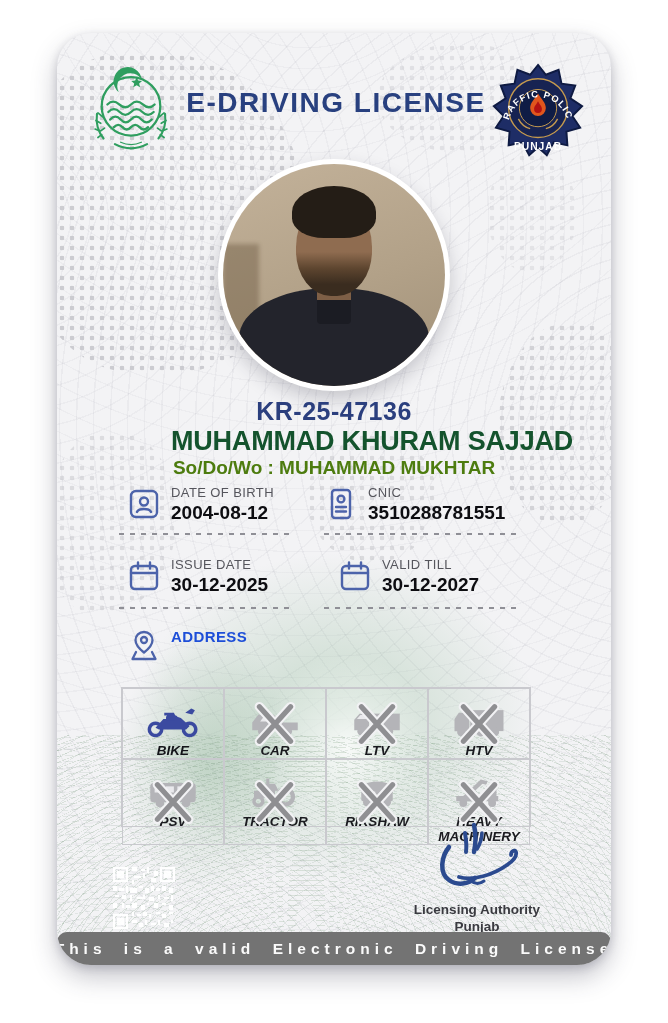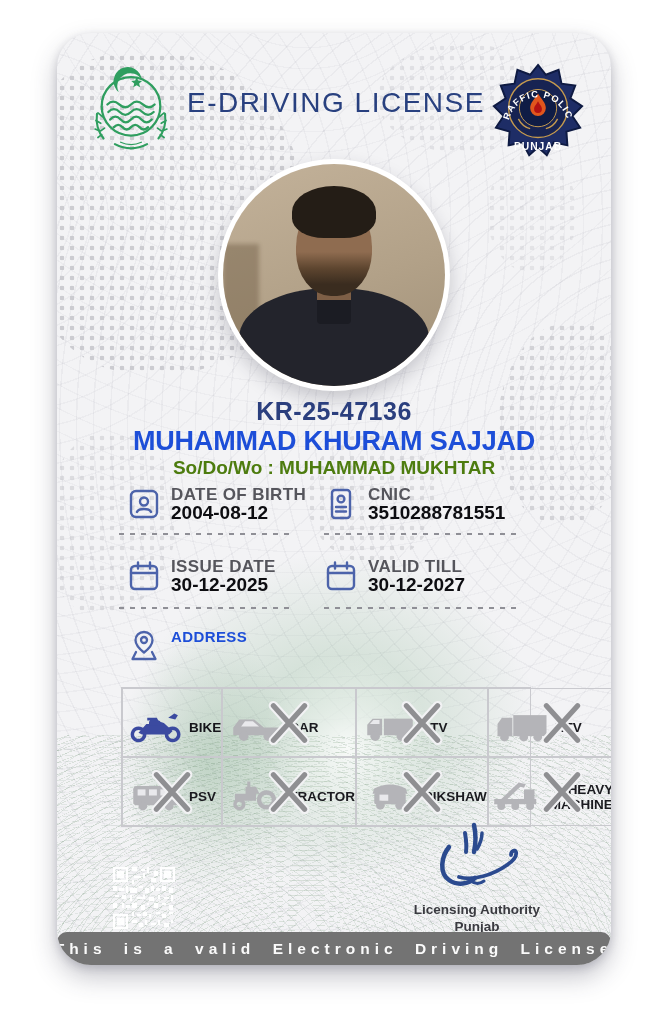--- a/index.html
+++ b/index.html
@@ -38,21 +38,21 @@
   .contours{position:absolute;left:0;right:0;bottom:0;height:230px;
     background-image:
       repeating-radial-gradient(ellipse 420px 260px at 45% 115%, rgba(120,155,120,.22) 0 1px, transparent 1px 8px),
       repeating-radial-gradient(ellipse 500px 300px at 80% 120%, rgba(120,150,130,.16) 0 1px, transparent 1px 10px),
       repeating-radial-gradient(ellipse 300px 200px at 10% 110%, rgba(120,150,130,.15) 0 1px, transparent 1px 9px);
   }
   
   .header{position:absolute;left:0;top:28px;width:100%;display:flex;align-items:flex-start;}
   .gov-logo{margin-left:22px;width:104px;height:102px;flex:0 0 auto;}
   .titles{flex:1;text-align:center;padding-top:26px;}
-  .title{font-size:28px;font-weight:400;color:#28407f;letter-spacing:1.5px;}
+  .title{font-size:28px;font-weight:700;color:#28407f;letter-spacing:1.5px;}
   .subtitle{font-size:18px;font-weight:400;color:#2d2d33;letter-spacing:4.5px;margin-top:6px;}
   .badge{margin-right:24px;width:98px;height:104px;flex:0 0 auto;}
   
   .photo-wrap{position:absolute;left:50%;top:126px;transform:translateX(-50%);
     width:222px;height:222px;border-radius:50%;background:#fff;padding:5px;
     box-shadow:0 8px 18px rgba(40,40,60,.22);}
   .photo{width:100%;height:100%;border-radius:50%;overflow:hidden;position:relative;
     background:linear-gradient(160deg,#c3b29a 0%,#b2a188 55%,#a09078 100%);}
   .photo .frame{position:absolute;left:0;top:36%;width:16%;height:64%;background:#6e5b44;opacity:.45;filter:blur(2px);}
   .photo .torso{position:absolute;left:50%;bottom:-6px;transform:translateX(-50%);width:190px;height:104px;
@@ -62,36 +62,36 @@
   .photo .neck{position:absolute;left:50%;bottom:86px;transform:translateX(-50%);width:34px;height:26px;background:#7e5f46;}
   .photo .head{position:absolute;left:50%;top:34px;transform:translateX(-50%);width:76px;height:98px;
     border-radius:50% 50% 46% 46%;
     background:linear-gradient(180deg,#8f6c50 0%,#8f6c50 55%,#5d452f 72%,#3a2c1f 88%);}
   .photo .hair{position:absolute;left:50%;top:22px;transform:translateX(-50%);width:84px;height:52px;
     border-radius:50% 50% 38% 38%;background:#241d16;}
   
   .license-no{position:absolute;left:0;top:364px;width:100%;text-align:center;
     font-size:25px;font-weight:800;color:#2b3f7e;letter-spacing:.5px;}
   .holder-name{position:absolute;left:0;top:393px;width:100%;text-align:center;
-    font-size:27px;font-weight:800;color:#1d4ed8;letter-spacing:-.2px;}
+    font-size:27px;font-weight:800;color:#14532d;letter-spacing:-.2px;padding-left:38px;}
   .guardian{position:absolute;left:0;top:424px;width:100%;text-align:center;
     font-size:19px;font-weight:700;color:#4d7c0f;}
   
   .field{position:absolute;}
   .field .f-icon{position:absolute;left:0;top:2px;width:34px;height:34px;}
-  .f-label{position:absolute;left:44px;top:0;font-size:17px;font-weight:700;color:#55555c;letter-spacing:.4px;white-space:nowrap;}
+  .f-label{position:absolute;left:44px;top:0;font-size:13px;font-weight:400;color:#55555c;letter-spacing:.4px;white-space:nowrap;}
   .f-value{position:absolute;left:44px;top:17px;font-size:19px;font-weight:700;color:#0d0d11;white-space:nowrap;}
   .dash{position:absolute;height:2px;
     background:repeating-linear-gradient(90deg,#8f8f96 0 5px,transparent 5px 11px);}
   
   .vgrid{position:absolute;left:64px;top:654px;width:408px;height:138px;
     display:grid;grid-template-columns:repeat(4,1fr);grid-template-rows:repeat(2,1fr);
     border:1px solid #c9c9ce;}
-  .vcell{border:1px solid #c9c9ce;position:relative;display:flex;flex-direction:row;
-    align-items:center;justify-content:flex-start;padding-top:7px;overflow:visible;}
+  .vcell{border:1px solid #c9c9ce;position:relative;display:flex;flex-direction:column;
+    align-items:center;justify-content:flex-start;padding-top:13px;overflow:visible;font-style:italic;}
   .vcell .icon-box{position:relative;width:66px;height:38px;display:flex;align-items:center;justify-content:center;}
   .vcell .vlabel{margin-top:3px;font-size:13.5px;font-weight:700;color:#141419;text-align:center;line-height:15px;}
   .vcell.denied .vlabel{color:#1a1a1f;}
   .cross{position:absolute;left:50%;top:50%;transform:translate(-50%,-50%);width:58px;height:52px;}
   
   .qr{position:absolute;left:56px;top:834px;width:62px;height:62px;}
   .sig-svg{position:absolute;left:362px;top:788px;width:126px;height:86px;}
   .sig-text{position:absolute;left:340px;top:868px;width:160px;text-align:center;
     font-size:13.5px;font-weight:600;color:#3a3a40;line-height:17px;}
   .footer-bar{position:absolute;left:0;bottom:0;width:100%;height:33px;
@@ -199,21 +199,21 @@
   <div class="field" style="left:70px;top:524px;width:190px;height:44px;">
     <svg class="f-icon" viewBox="0 0 34 34">
       <g fill="none" stroke="#4c63aa" stroke-width="2.4" stroke-linejoin="round" stroke-linecap="round">
         <rect x="4" y="7" width="26" height="23" rx="4"></rect>
         <path d="M4 14 h26 M11 3.5 v6 M23 3.5 v6"></path>
       </g>
     </svg>
     <div class="f-label">ISSUE DATE</div>
     <div class="f-value">30-12-2025</div>
   </div>
-  <div class="field" style="left:267px;top:524px;width:200px;height:44px;">
+  <div class="field" style="left:281px;top:524px;width:200px;height:44px;">
     <svg class="f-icon" viewBox="0 0 34 34">
       <g fill="none" stroke="#4c63aa" stroke-width="2.4" stroke-linejoin="round" stroke-linecap="round">
         <rect x="4" y="7" width="26" height="23" rx="4"></rect>
         <path d="M4 14 h26 M11 3.5 v6 M23 3.5 v6"></path>
       </g>
     </svg>
     <div class="f-label">VALID TILL</div>
     <div class="f-value">30-12-2027</div>
   </div>
   <div class="dash" style="left:62px;top:574px;width:176px;"></div>

